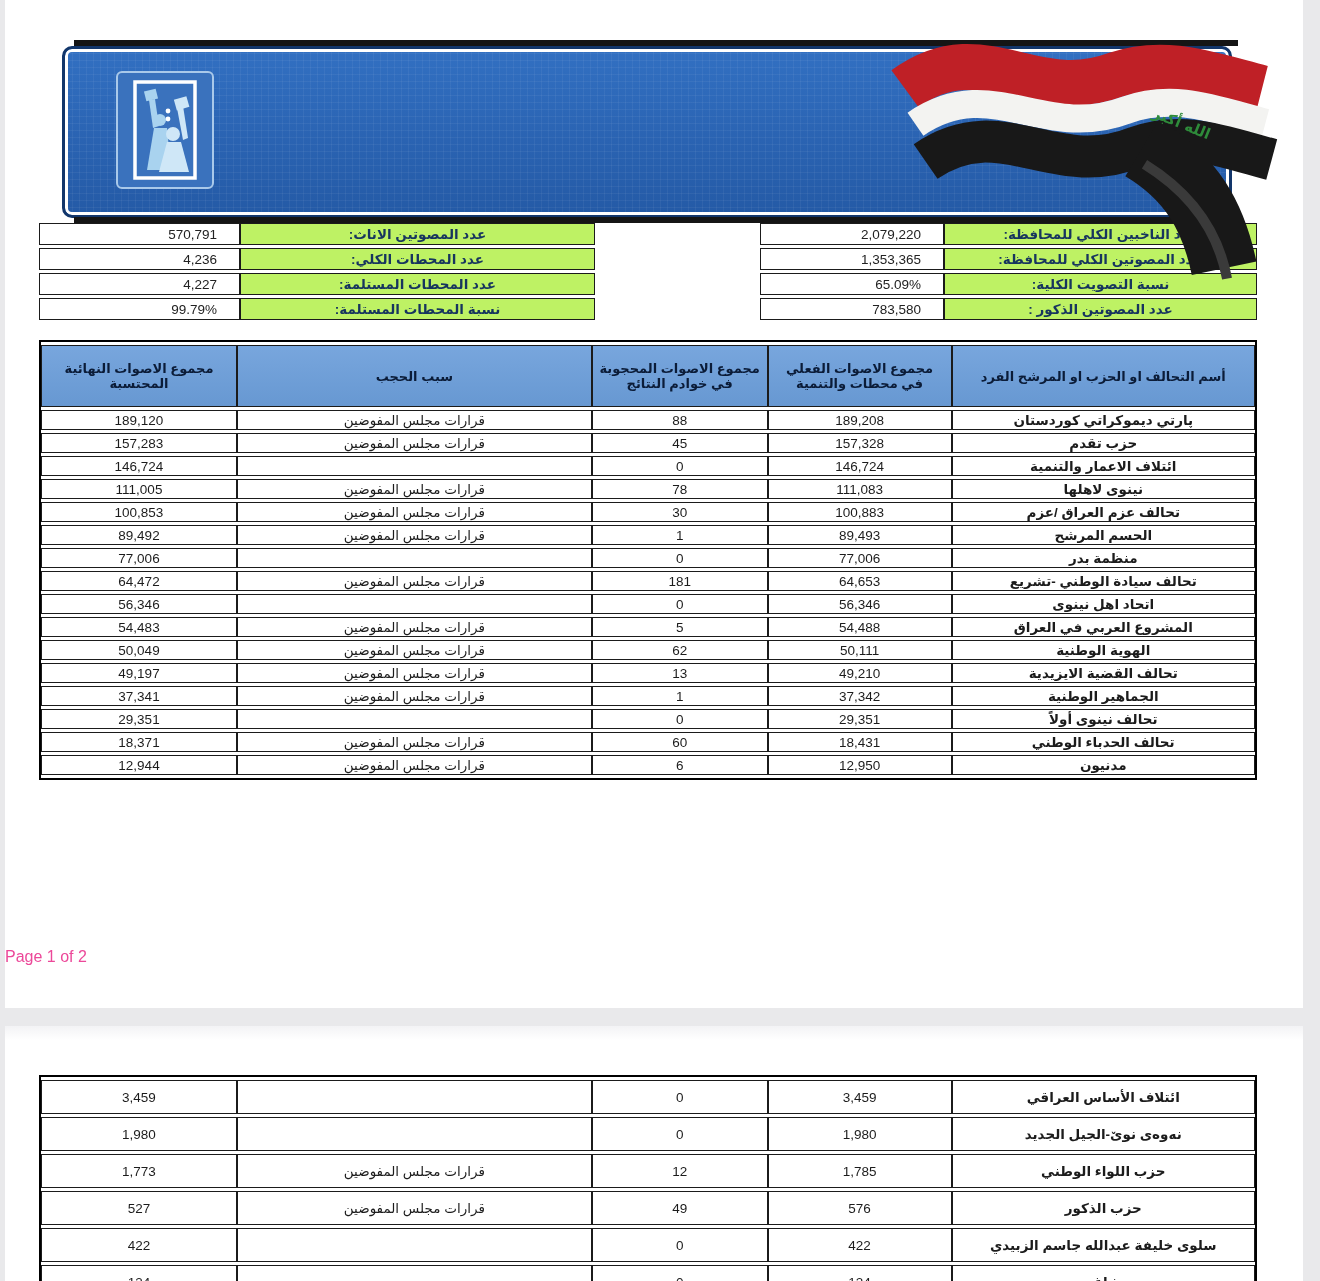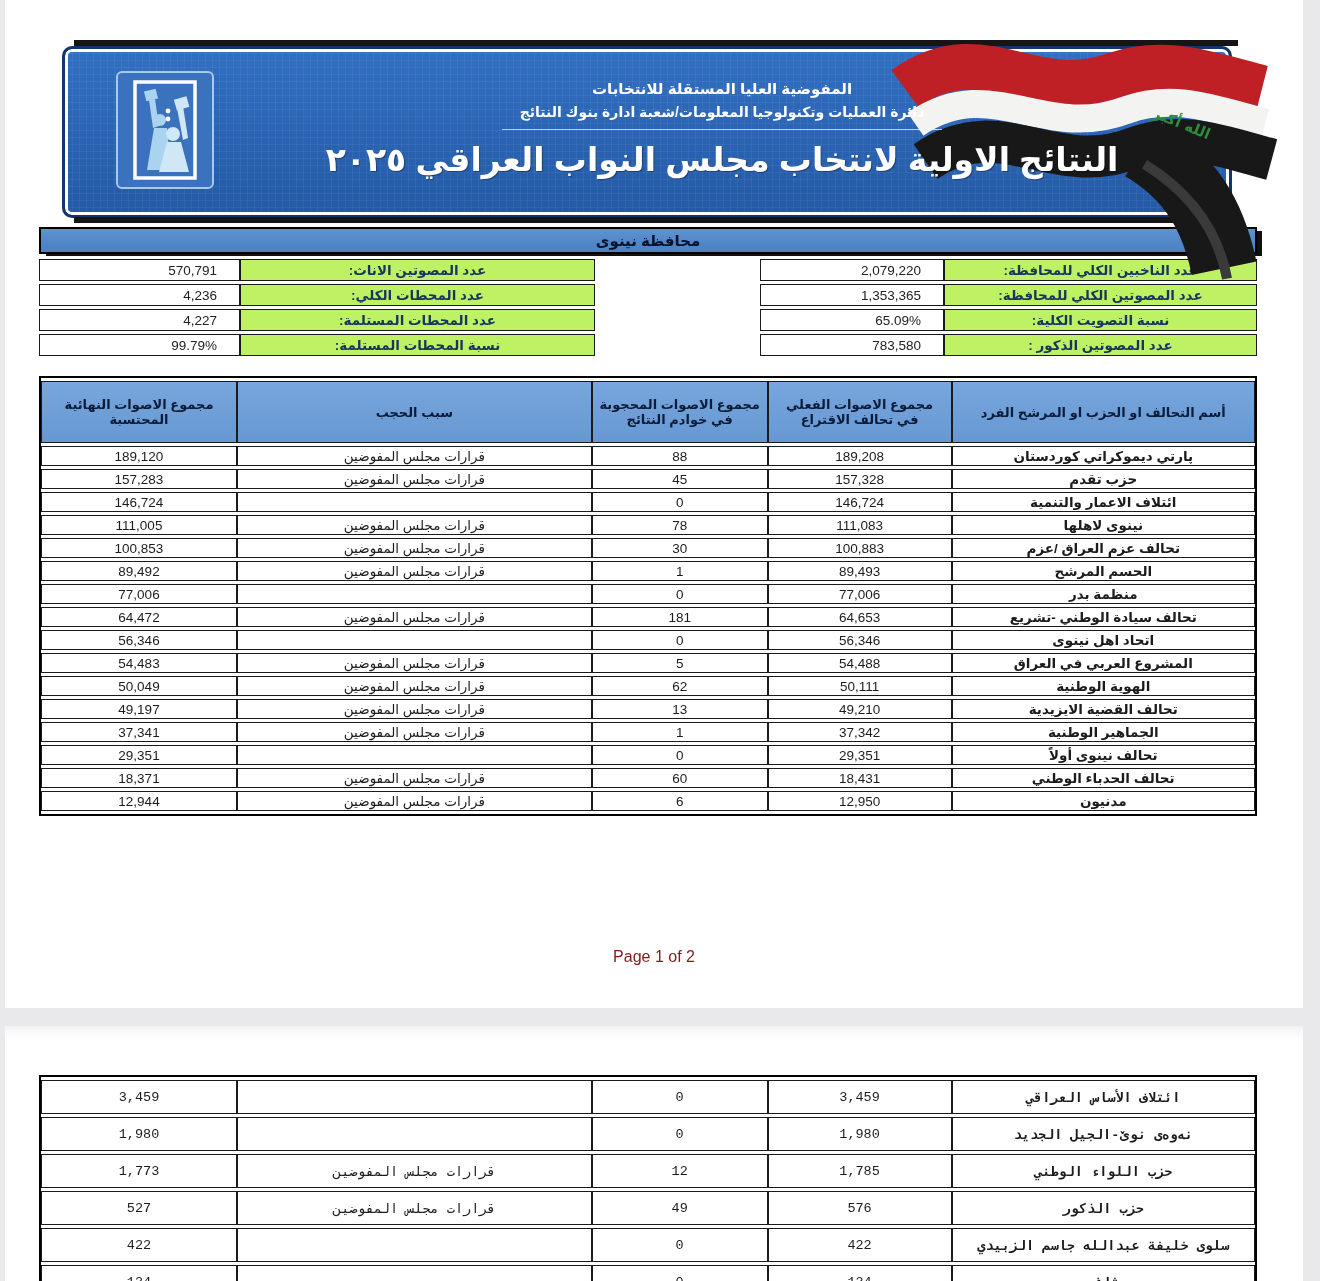--- a/index.html
+++ b/index.html
@@ -73,25 +73,25 @@
   table.results td, table.results th {
     border:1px solid #1b1b1b; vertical-align:middle; text-align:center; padding:1px 6px;
   }
   table.results th {
     background:linear-gradient(180deg,#78a6dd,#6798d2);
     height:62px; font-size:13px; font-weight:bold; color:#0b1c38;
   }
   table.results td { height:20px; font-size:13.5px; color:#1c1c1c; background:#fff; }
   td.c-name   { font-weight:bold; color:#122647; font-size:13px;margin-left:8px; }
   td.c-reason { font-size:12.5px; color:#2a2a2a; }
-  table.page2-t td { height:34px;font-family:Liberation Mono, monospace; }
+  table.page2-t td { height:34px; }
 
   .page-footer {
     position:absolute; left:0; right:0; top:948px;
-    text-align:center; font-size:16px; color:#7f1d1d;
+    text-align:left; font-size:16px; color:#ec4899;
     direction:ltr;
   }
 </style>
 </head>
 <body>
 
 <div class="page page-1">
 
   <div class="banner-wrap">
     <div class="banner">
@@ -106,44 +106,37 @@
           <path d="M32,100 L39,58 L52,58 L56,100 Z" fill="#a9d3ef"></path>
           <rect x="60" y="28" width="13" height="11" fill="#cfe7f7" transform="rotate(-16 66 33)"></rect>
           <path d="M68,70 L62,38 L68,36 L73,68 Z" fill="#cfe7f7"></path>
           <circle cx="58" cy="64" r="7" fill="#cfe7f7"></circle>
           <path d="M44,102 L52,72 L66,72 L74,102 Z" fill="#cfe7f7"></path>
           <circle cx="53" cy="41" r="2.4" fill="#ffffff"></circle>
           <circle cx="53" cy="49" r="2.4" fill="#ffffff"></circle>
         </svg>
       </div>
 
-      <div class="banner-text">
-        <div class="org-line1">المفوضية العليا المستقلة للانتخابات</div>
-        <div class="org-line2">دائرة العمليات وتكنولوجيا المعلومات/شعبة ادارة بنوك النتائج</div>
-        <div class="org-sep"></div>
-        <div class="banner-title">النتائج الاولية لانتخاب مجلس النواب العراقي ٢٠٢٥</div>
-      </div>
 
       <div class="flag-box">
         <svg width="330" height="205" viewBox="0 0 330 205" style="overflow:visible">
           <g transform="rotate(6 165 100)">
             <path d="M-10,70 C60,6 118,74 198,34 C246,12 290,24 345,32" stroke="#bf2026" stroke-width="46" fill="none"></path>
             <path d="M4,104 C74,44 132,108 212,68 C258,46 300,58 352,66" stroke="#f3f3f1" stroke-width="28" fill="none"></path>
             <path d="M18,140 C88,80 146,146 226,104 C270,82 312,94 362,102" stroke="#181818" stroke-width="42" fill="none"></path>
             <path d="M232,104 C284,128 310,165 326,215" stroke="#181818" stroke-width="66" fill="none"></path>
             <path d="M236,120 C290,146 318,185 330,225" stroke="#3a3a3a" stroke-width="10" fill="none"></path>
             <text x="238" y="72" font-size="15" font-weight="bold" fill="#2e8b3a" transform="rotate(16 238 72)" font-family="'DejaVu Sans',sans-serif">الله أكبر</text>
           </g>
         </svg>
       </div>
 
     </div>
   </div>
 
-  <div class="gov-bar">محافظة نينوى</div>
 
   <div class="summary-row">
     <table class="sum sum-left">
       <colgroup>
           <col style="width:355px">
           <col style="width:201px">
         </colgroup>
       <tbody>
           <tr>
         <td class="sum-label">عدد المصوتين الاناث:</td>
@@ -194,21 +187,21 @@
     <colgroup>
       <col style="width:302px">
         <col style="width:183px">
         <col style="width:175px">
         <col style="width:353px">
         <col style="width:195px">
     </colgroup>
     <tbody>
         <tr>
       <th>أسم التحالف او الحزب او المرشح الفرد</th>
-      <th>مجموع الاصوات الفعلي في تحالف الاقتراع</th>
+      <th>مجموع الاصوات الفعلي في محطات والتنمية</th>
       <th>مجموع الاصوات المحجوبة في خوادم النتائج</th>
       <th>سبب الحجب</th>
       <th>مجموع الاصوات النهائية المحتسبة</th>
     </tr>
     <tr>
           <td class="c-name">پارتي ديموكراتي كوردستان</td>
           <td>189,208</td>
           <td>88</td>
           <td class="c-reason">قرارات مجلس المفوضين</td>
           <td>189,120</td>

